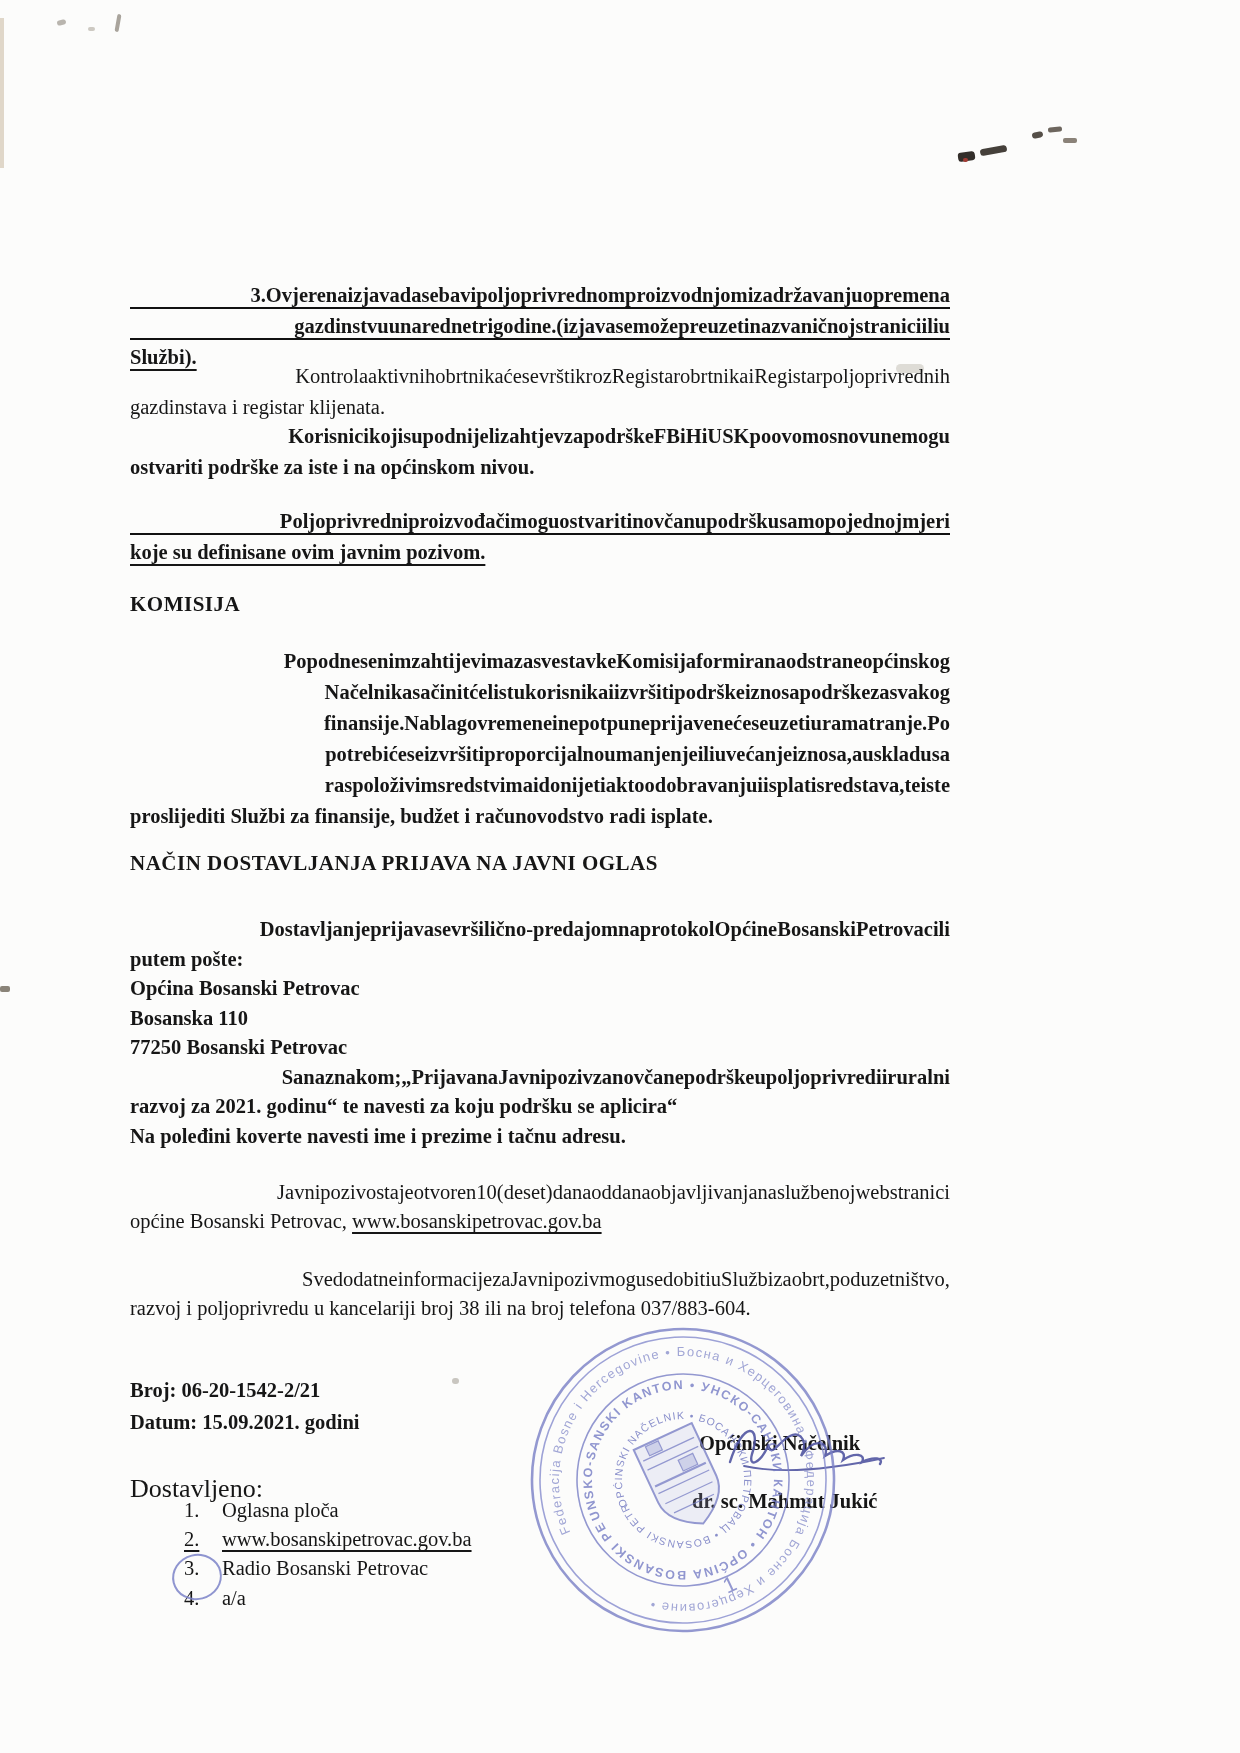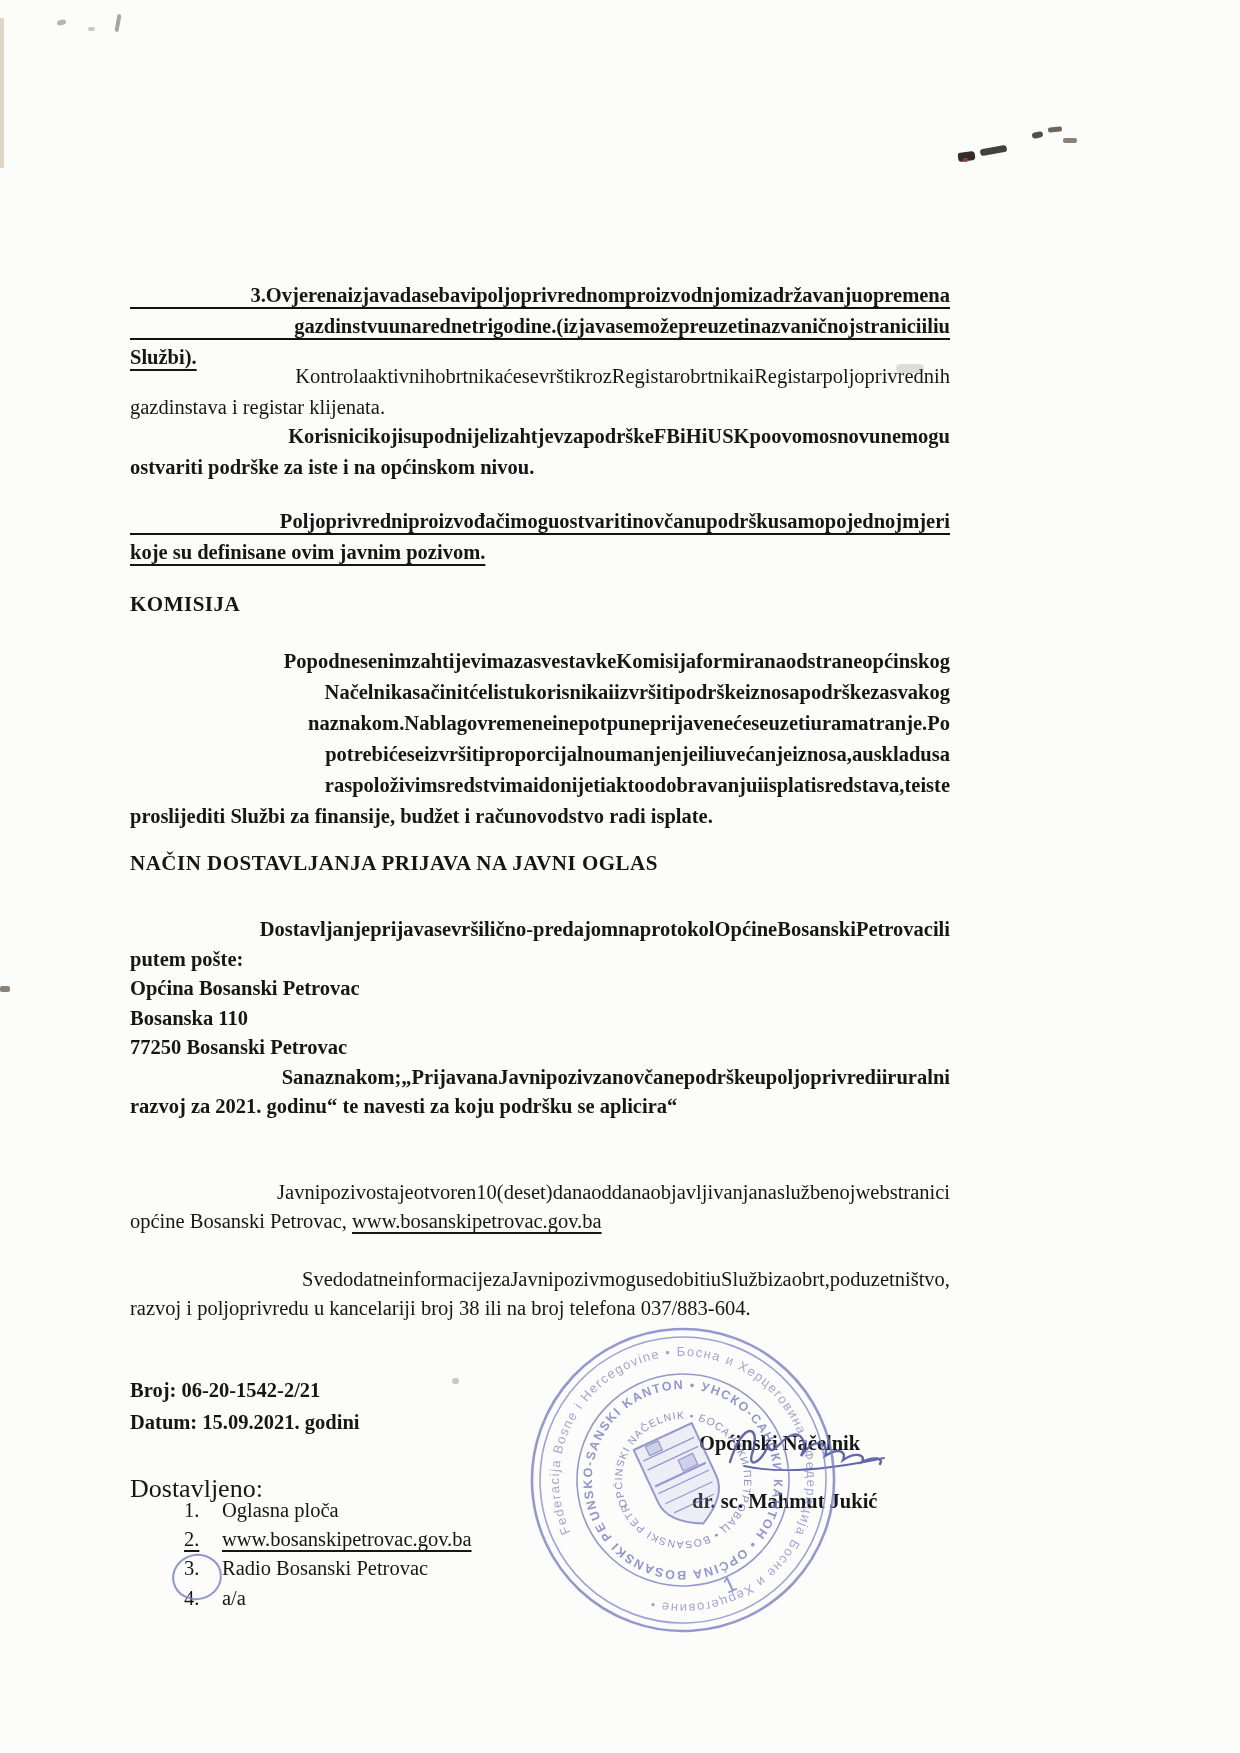--- a/index.html
+++ b/index.html
@@ -158,21 +158,21 @@
         <span>korisnika</span>
         <span>i</span>
         <span>izvršiti</span>
         <span>podrške</span>
         <span>iznosa</span>
         <span>podrške</span>
         <span>za</span>
         <span>svakog</span>
       </div>
     <div class="ln j">
-        <span>naznakom.</span>
+        <span>finansije.</span>
         <span>Nablagovremene</span>
         <span>i</span>
         <span>nepotpune</span>
         <span>prijave</span>
         <span>neće</span>
         <span>se</span>
         <span>uzeti</span>
         <span>u</span>
         <span>ramatranje.</span>
         <span>Po</span>
@@ -240,20 +240,21 @@
         <span>poziv</span>
         <span>za</span>
         <span>novčane</span>
         <span>podrške</span>
         <span>u</span>
         <span>poljoprivredi</span>
         <span>i</span>
         <span>ruralni</span>
       </div>
     <div class="ln">razvoj za 2021. godinu“ te navesti za koju podršku se aplicira“</div>
+    <div class="ln">Na poleđini koverte navesti ime i prezime i tačnu adresu.</div>
   </div>
 
   <div class="blk" style="top:1178px;line-height:29px;">
     <div class="ln j">
         <span>Javni</span>
         <span>poziv</span>
         <span>ostaje</span>
         <span>otvoren</span>
         <span>10</span>
         <span>(deset)</span>

